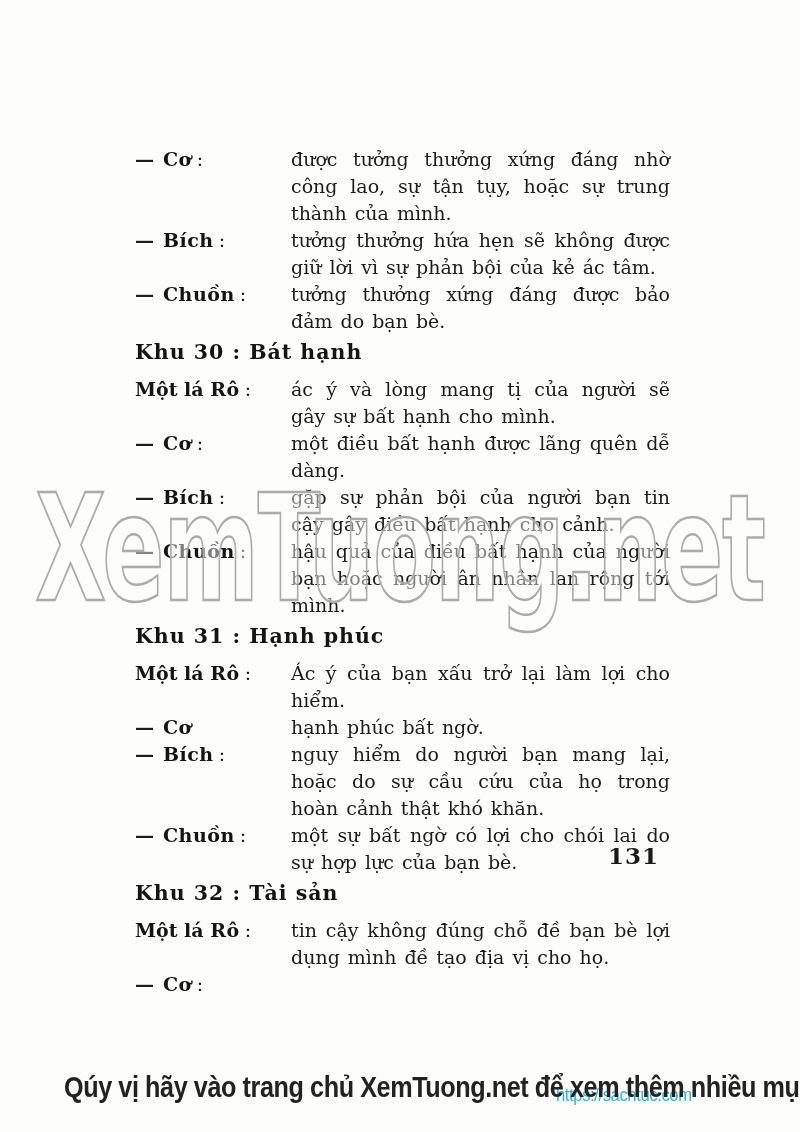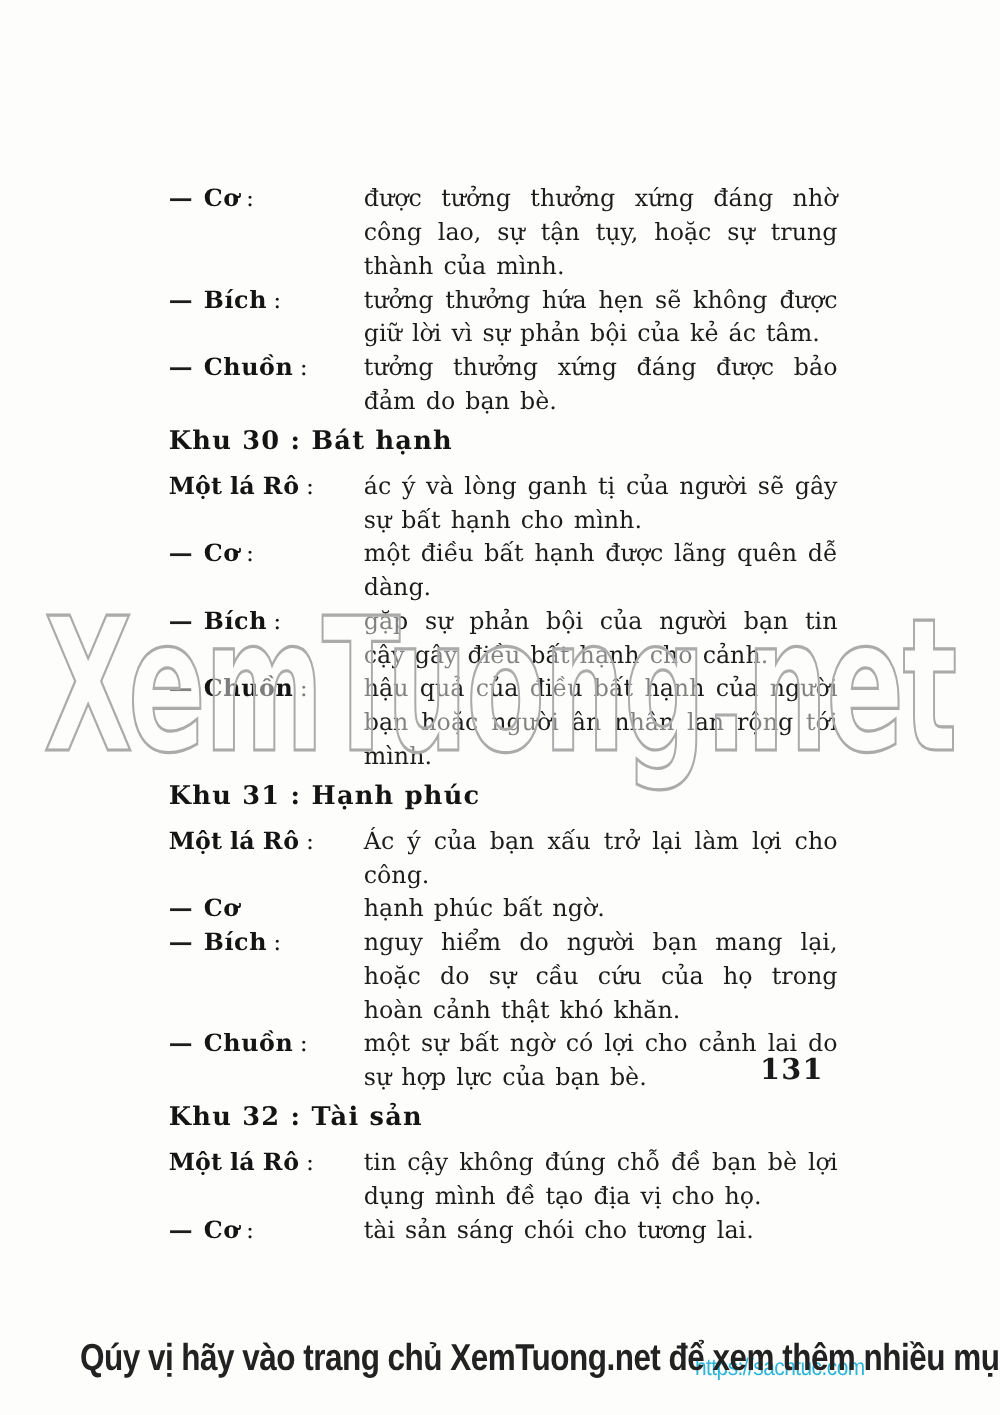--- a/index.html
+++ b/index.html
@@ -103,21 +103,21 @@
   </div>
 </div>
   </section>
 
   <section class="khu-section">
     <h2 class="khu-heading">Khu 30 : Bát hạnh</h2>
     <div class="rows">
   <div class="row">
 
     <span class="label span2"><span class="prefix">Một lá </span><span class="lname">Rô</span><span class="sep">:</span></span>
-    <span class="text">ác ý và lòng ganh tị của người sẽ gây sự bất hạnh cho mình.</span>
+    <span class="text">ác ý và lòng mang tị của người sẽ gây sự bất hạnh cho mình.</span>
   </div>
 
   <div class="row">
     <span class="dash">—</span>
     <span class="label"><span class="prefix"></span><span class="lname">Cơ</span><span class="sep">:</span></span>
     <span class="text">một điều bất hạnh được lãng quên dễ dàng.</span>
   </div>
 
   <div class="row">
     <span class="dash">—</span>
@@ -132,56 +132,55 @@
   </div>
 </div>
   </section>
 
   <section class="khu-section">
     <h2 class="khu-heading">Khu 31 : Hạnh phúc</h2>
     <div class="rows">
   <div class="row">
 
     <span class="label span2"><span class="prefix">Một lá </span><span class="lname">Rô</span><span class="sep">:</span></span>
-    <span class="text">Ác ý của bạn xấu trở lại làm lợi cho công.</span>
+    <span class="text">Ác ý của bạn xấu trở lại làm lợi cho hiểm.</span>
   </div>
 
   <div class="row">
     <span class="dash">—</span>
     <span class="label"><span class="prefix"></span><span class="lname">Cơ</span><span class="sep"></span></span>
     <span class="text">hạnh phúc bất ngờ.</span>
   </div>
 
   <div class="row">
     <span class="dash">—</span>
     <span class="label"><span class="prefix"></span><span class="lname">Bích</span><span class="sep">:</span></span>
     <span class="text">nguy hiểm do người bạn mang lại, hoặc do sự cầu cứu của họ trong hoàn cảnh thật khó khăn.</span>
   </div>
 
   <div class="row">
     <span class="dash">—</span>
     <span class="label"><span class="prefix"></span><span class="lname">Chuồn</span><span class="sep">:</span></span>
-    <span class="text">một sự bất ngờ có lợi cho cảnh lai do sự hợp lực của bạn bè.</span>
+    <span class="text">một sự bất ngờ có lợi cho chói lai do sự hợp lực của bạn bè.</span>
   </div>
 </div>
   </section>
 
   <section class="khu-section">
     <h2 class="khu-heading">Khu 32 : Tài sản</h2>
     <div class="rows">
   <div class="row">
 
     <span class="label span2"><span class="prefix">Một lá </span><span class="lname">Rô</span><span class="sep">:</span></span>
     <span class="text">tin cậy không đúng chỗ đề bạn bè lợi dụng mình đề tạo địa vị cho họ.</span>
   </div>
 
   <div class="row">
     <span class="dash">—</span>
     <span class="label"><span class="prefix"></span><span class="lname">Cơ</span><span class="sep">:</span></span>
-    <span class="text">tài sản sáng chói cho tương lai.</span>
   </div>
 </div>
   </section>
 </main>
 
   <div class="watermark">XemTuong.net</div>
 
   <div class="page-number">131</div>
 
   <div class="footer">

